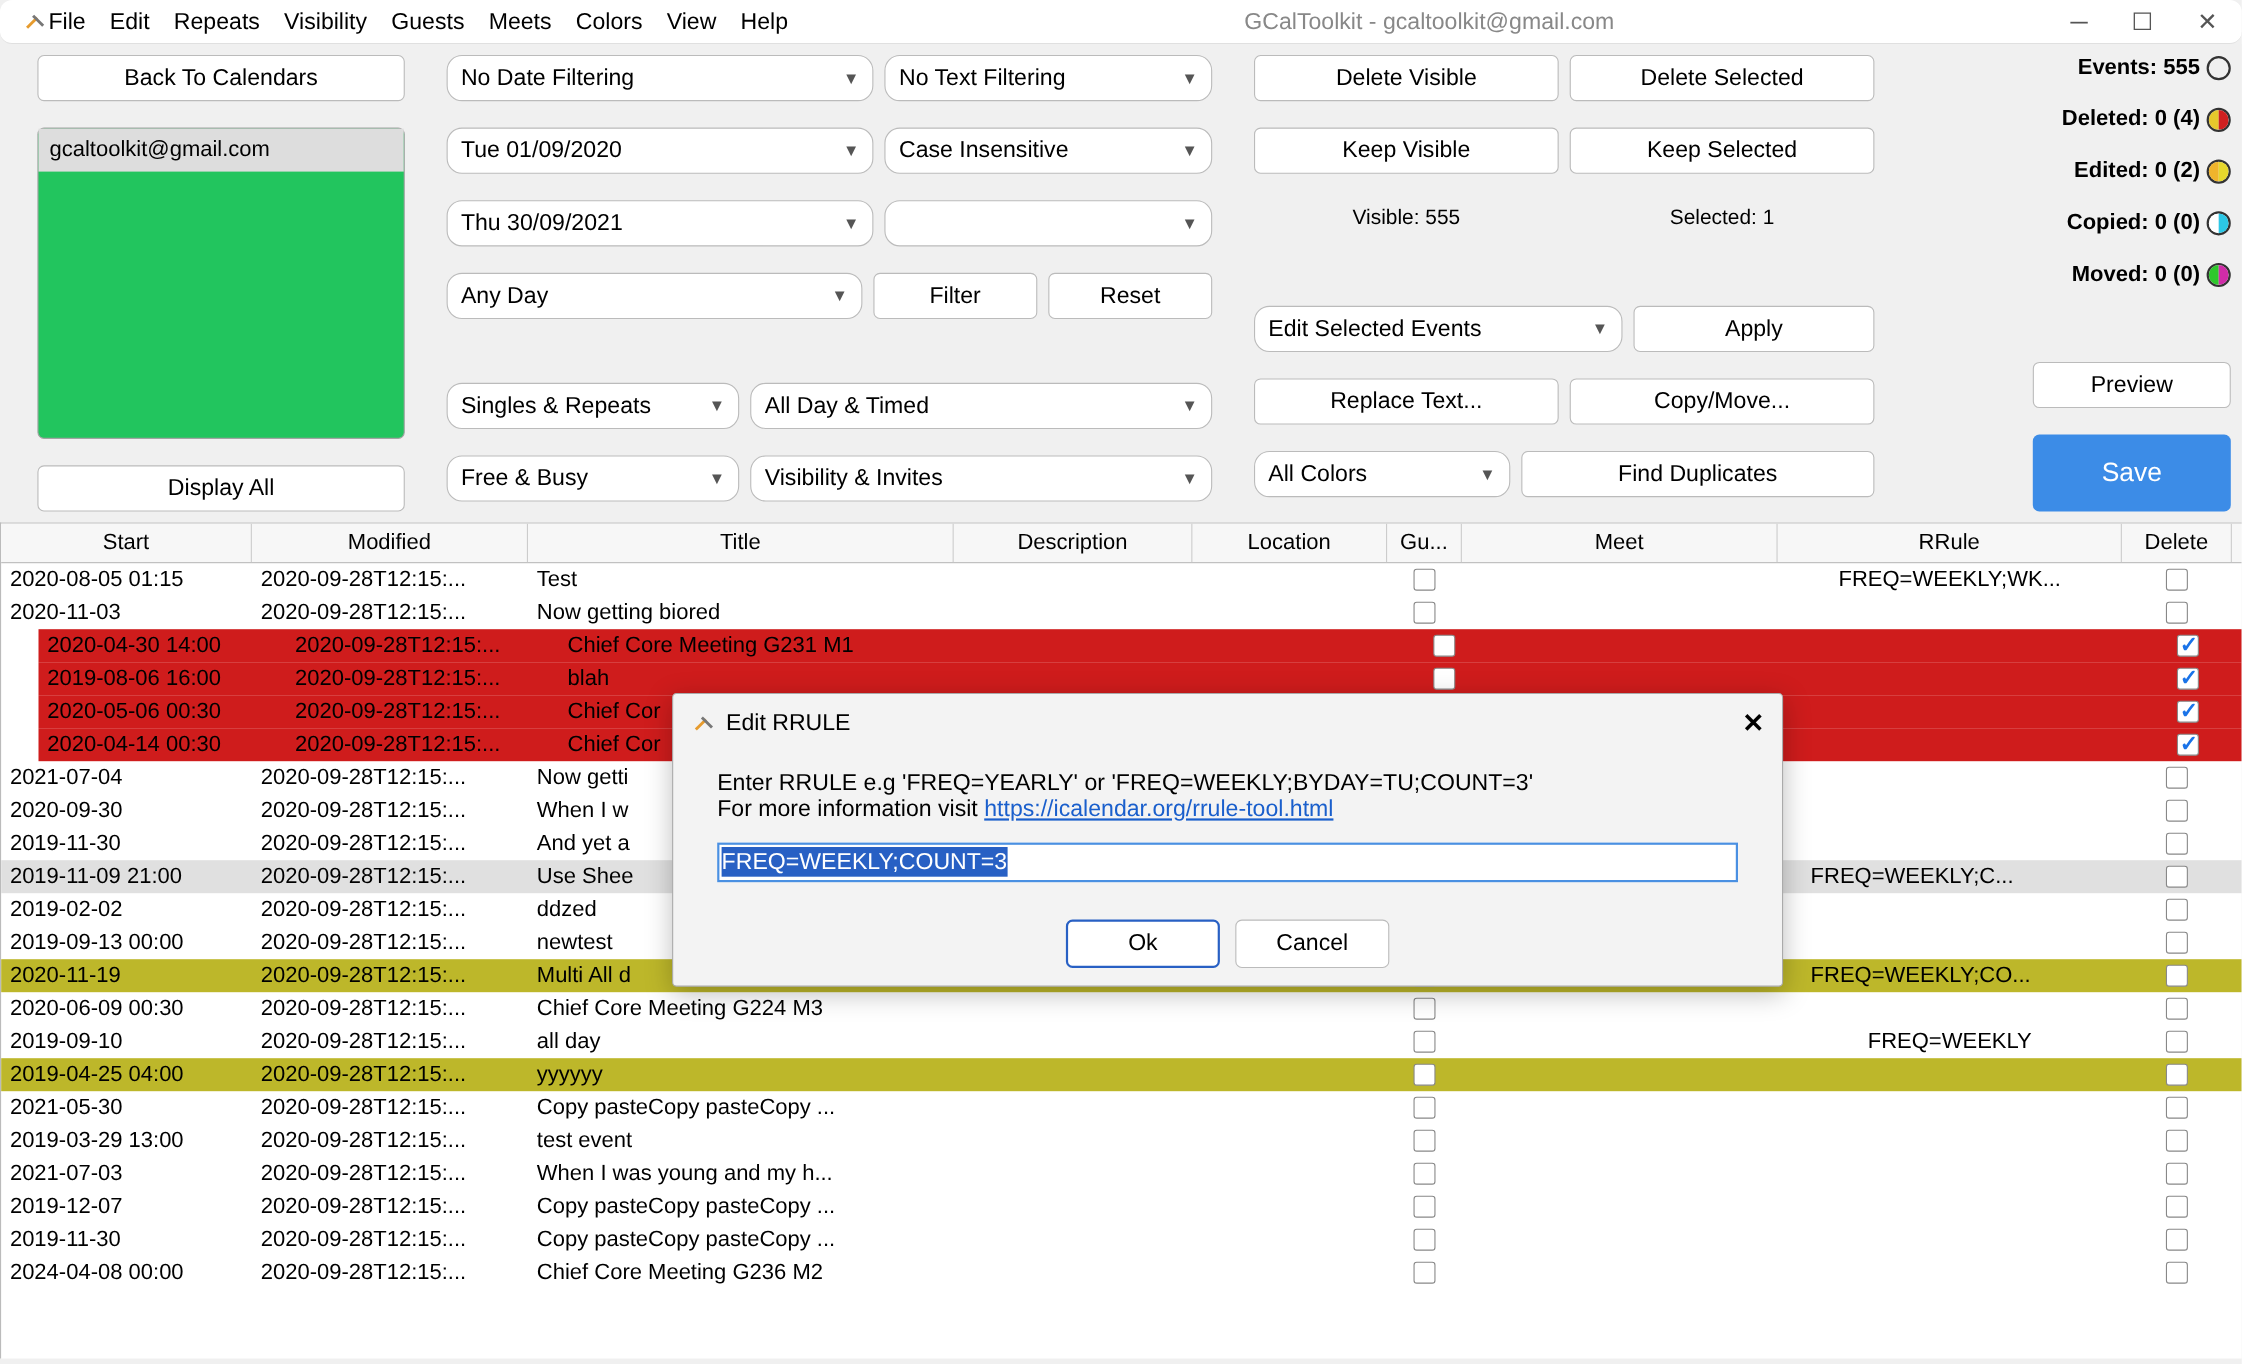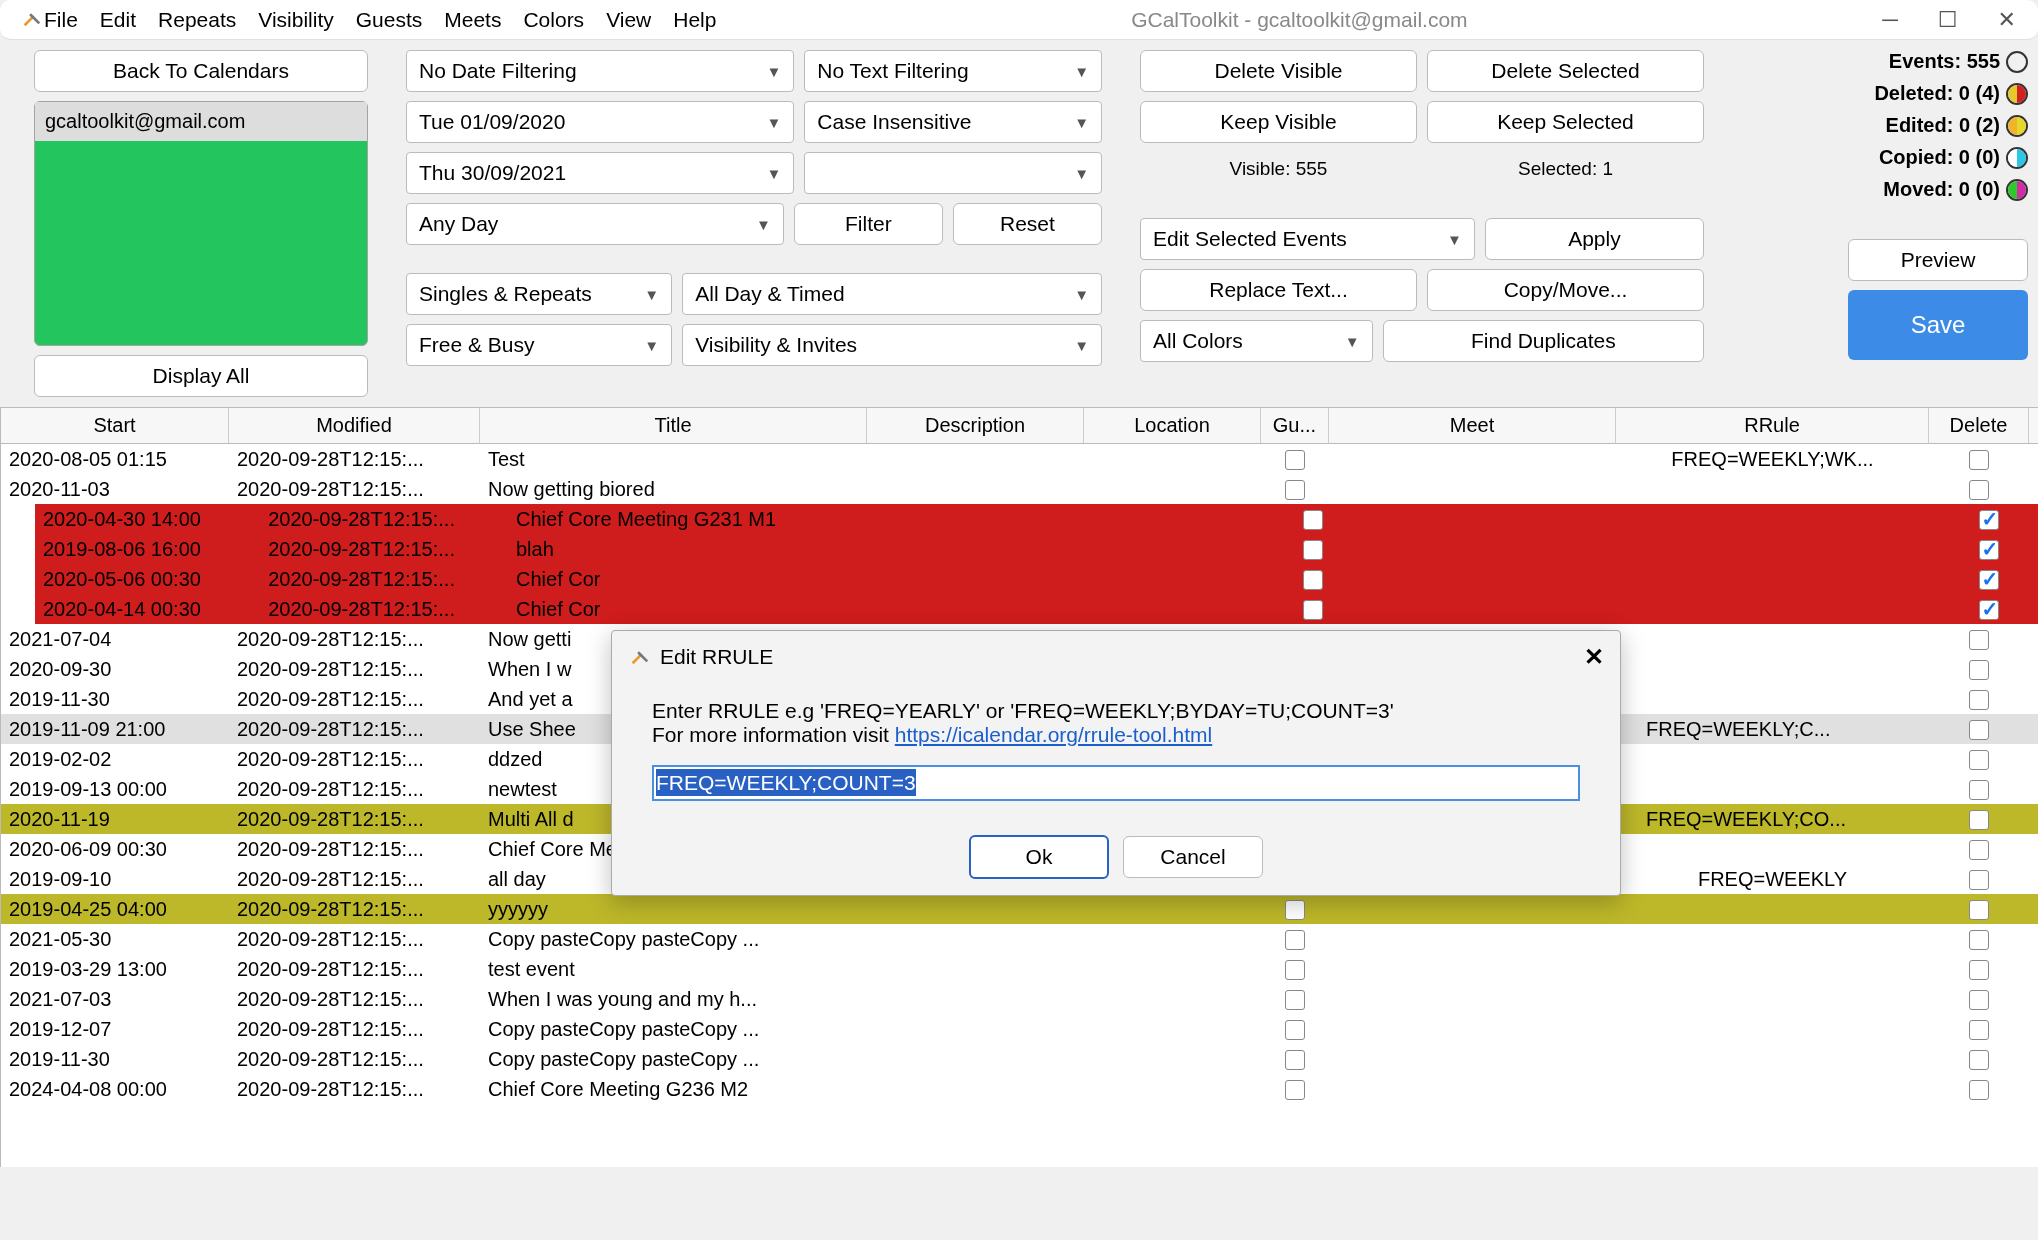--- a/index.html
+++ b/index.html
@@ -6,29 +6,29 @@
 body { font-family: Arial, sans-serif; font-size: 19px; background: #f0f0f0; color: #000; width: 2038px; height: 1240px; overflow: hidden; position: relative; }
 
 .titlebar { height: 40px; display: flex; align-items: center; background: #fff; border-bottom: 1px solid #e0e0e0; padding: 0 10px; border-radius: 11px; }
 .titlebar .app-icon { width: 24px; margin-right: 10px; padding-left: 10px;}
 .menubar { display: flex; gap: 22px; font-size: 21px; }
 .menubar span { cursor: default; }
 .titlebar .title { flex: 1; text-align: center; color: #888; font-size: 21px; }
 .win-controls { display: flex; gap: 40px; font-size: 22px; color: #555; padding-right: 12px; }
 
 .toolbar { padding: 10px; display: flex; gap: 14px; background: #f0f0f0; }
-.col { display: flex; flex-direction: column; gap: 9px; padding-left: 24px; }
+.col { display: flex; flex-direction: column; gap: 24px; padding-left: 24px; }
 .col-left { width: 358px; }
 .col-filters { width: 720px; }
 .col-actions { width: 588px; }
 .col-stats { flex: 1; align-items: flex-end; }
 
 button, .btn { background: #fff; border: 1px solid #bbb; border-radius: 6px; font-size: 21px; padding: 8px 12px; cursor: default; text-align: center; }
 .btn-primary { background: #3c8ce7; color: #fff; border: none; }
-select, .sel { background: #fff; border: 1px solid #bbb; border-radius: 4px; font-size: 21px; padding: 8px 12px; text-align: left; display: flex; align-items: center; justify-content: space-between; }
+select, .sel { background: #fff; border: 1px solid #bbb; border-radius: 14px; font-size: 21px; padding: 8px 12px; text-align: left; display: flex; align-items: center; justify-content: space-between; }
 .chev { font-size: 15px; color: #555; }
 .listbox { background: #22c55e; border: 1px solid #a3a3a3; border-radius: 6px; flex: 1; min-height: 245px; }
 .listbox .item { background: #ddd; padding: 8px 10px; font-size: 20px; }
 
 .row { display: flex; gap: 10px; }
 .row > * { flex: 1; }
 
 .stat { display: flex; align-items: center; gap: 6px; font-size: 20px; justify-content: center; }
 .circ { width: 22px; height: 22px; border-radius: 50%; border: 2px solid #333; display: inline-block; position: relative; overflow: hidden; }
 .circ .half-l, .circ .half-r { position: absolute; top: 0; bottom: 0; width: 50%; }
@@ -59,21 +59,21 @@
 .r-olive .c-rrule { text-align:left; padding-left: 30px;}
 
 .dialog { position: absolute; left: 611px; top: 630px; width: 1010px; background: #f3f3f3; border: 1px solid #aaa; border-radius: 4px; box-shadow: 0 6px 24px rgba(0,0,0,0.25); z-index: 100; }
 .dlg-title { display: flex; align-items: center; padding: 12px 16px; font-size: 21px; }
 .dlg-title .app-icon { margin-right: 10px; }
 .dlg-title .x { margin-left: auto; font-size: 24px; font-weight: bold; }
 .dlg-body { padding: 16px 40px; font-size: 21px; }
 .dlg-body a { color: #1a5fcc; text-decoration: underline; }
 .dlg-input { margin: 18px 0; border: 2px solid #4a90e2; background: #fff; padding: 4px 2px; }
 .dlg-input span { background: #2860c4; color: #fff; padding: 2px 0; font-size: 21px; }
-.dlg-btns { display: flex; gap: 14px; justify-content: center; padding-bottom: 16px; align-items: center; }
+.dlg-btns { display: flex; gap: 14px; justify-content: center; padding-bottom: 16px; }
 .dlg-btns .btn { width: 140px; }
 .dlg-btns .ok { border: 2px solid #2860c4; }
 
 svg.tool-icon { width: 22px; height: 22px; }
 </style>
 </head>
 <body>
 
 <div class="titlebar">
   <span class="app-icon">

